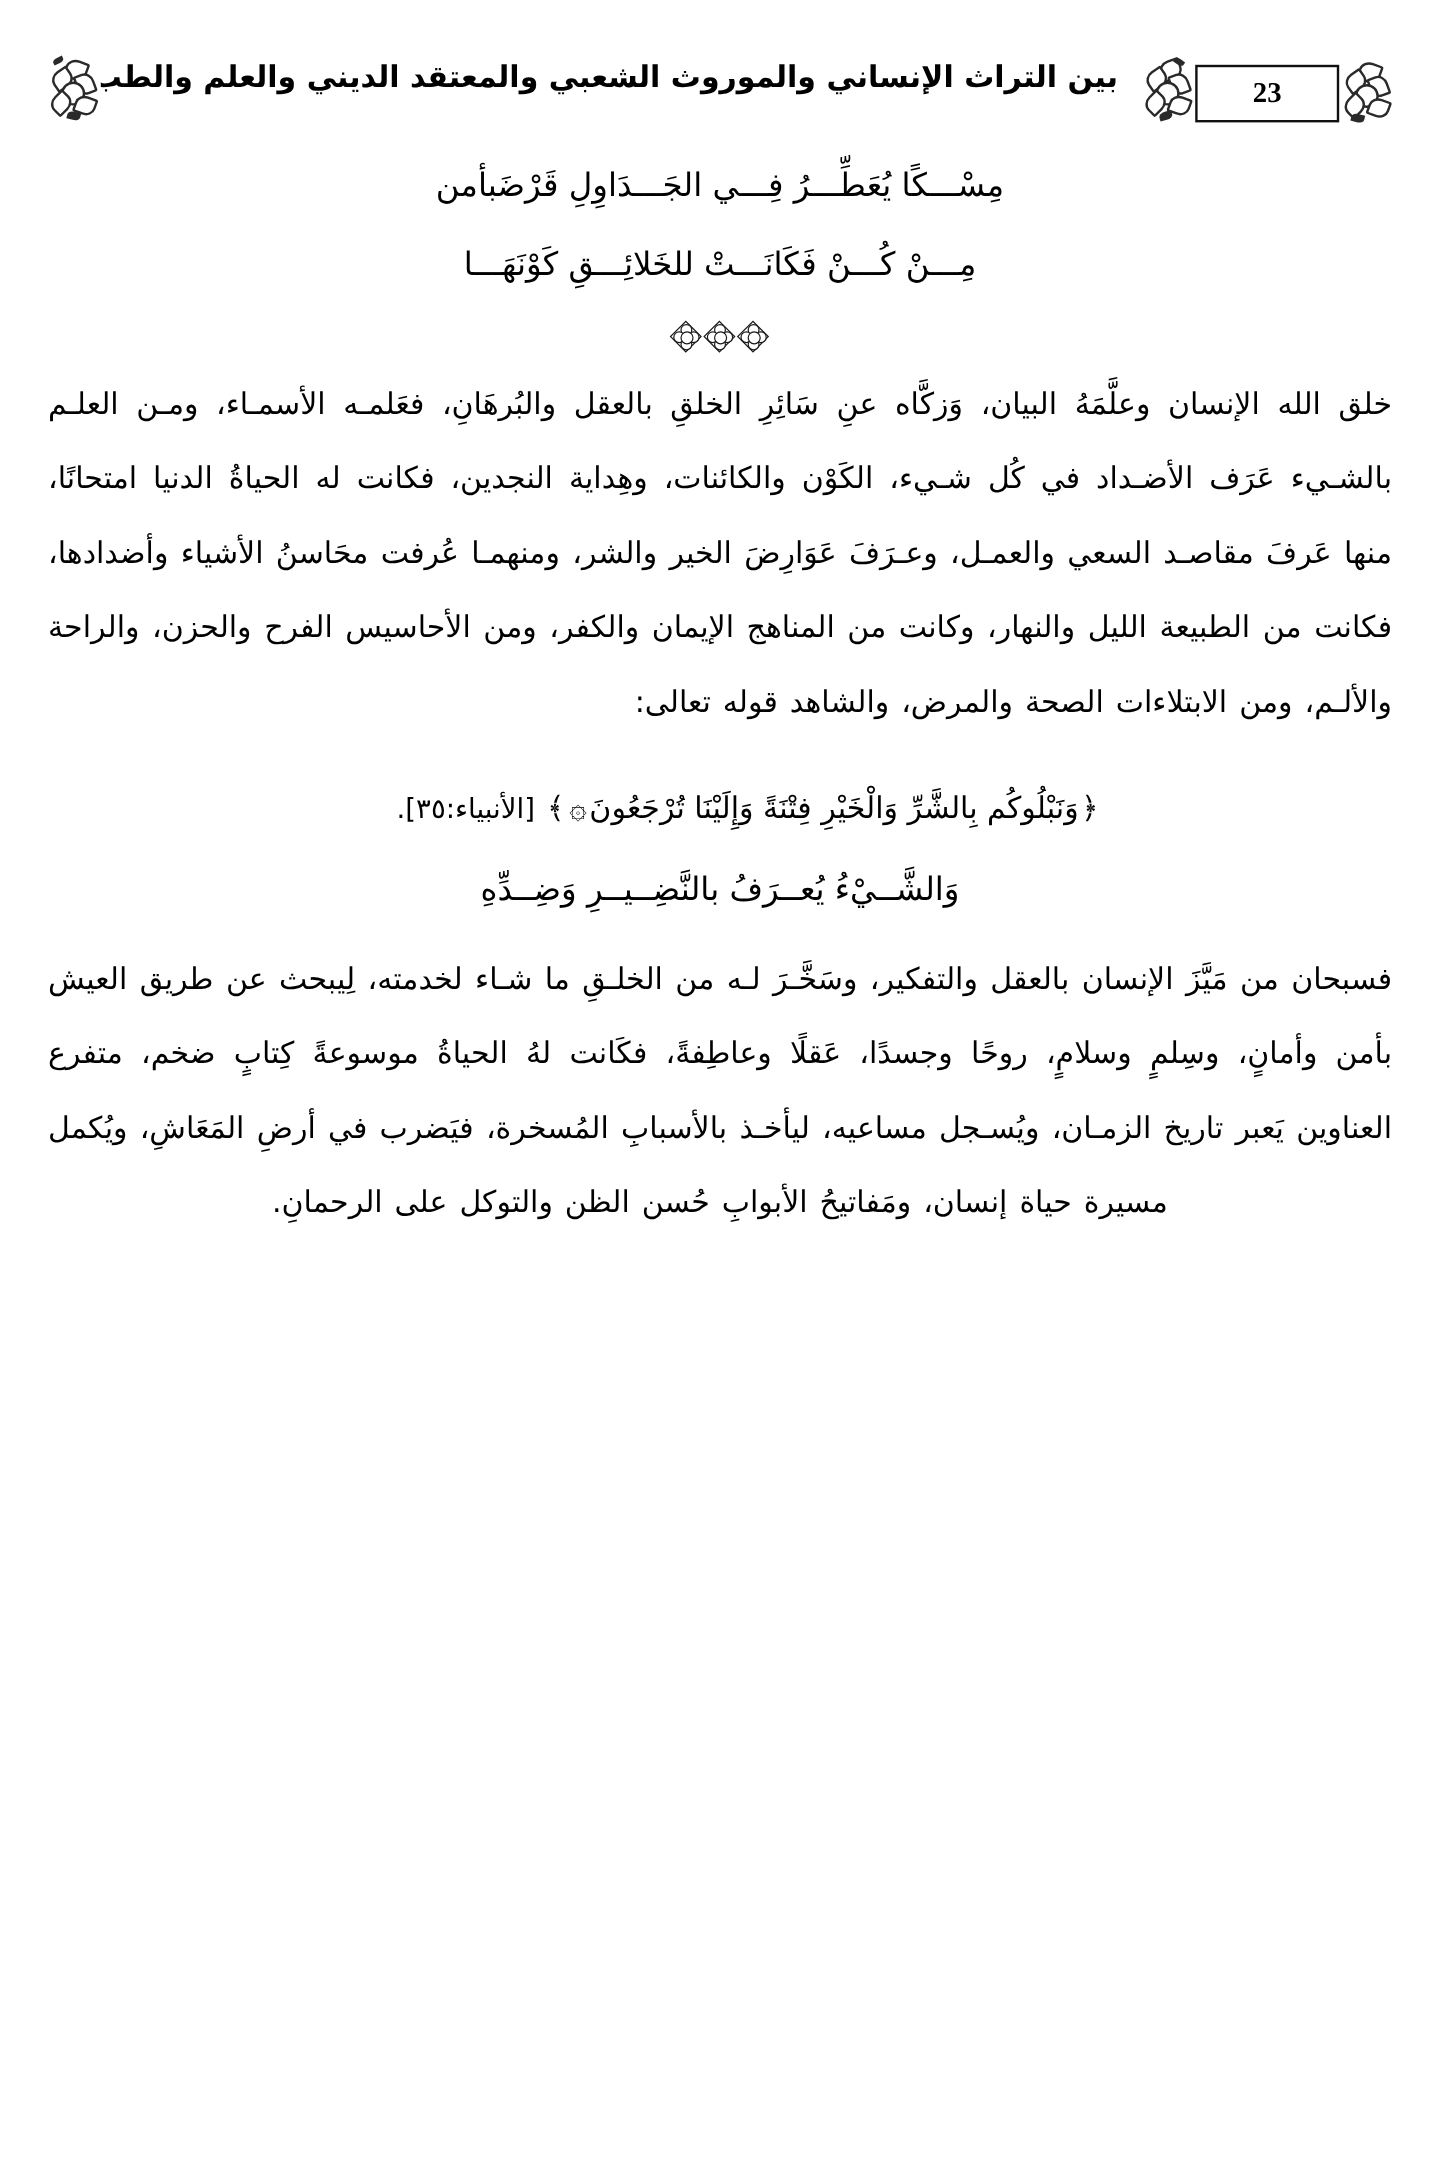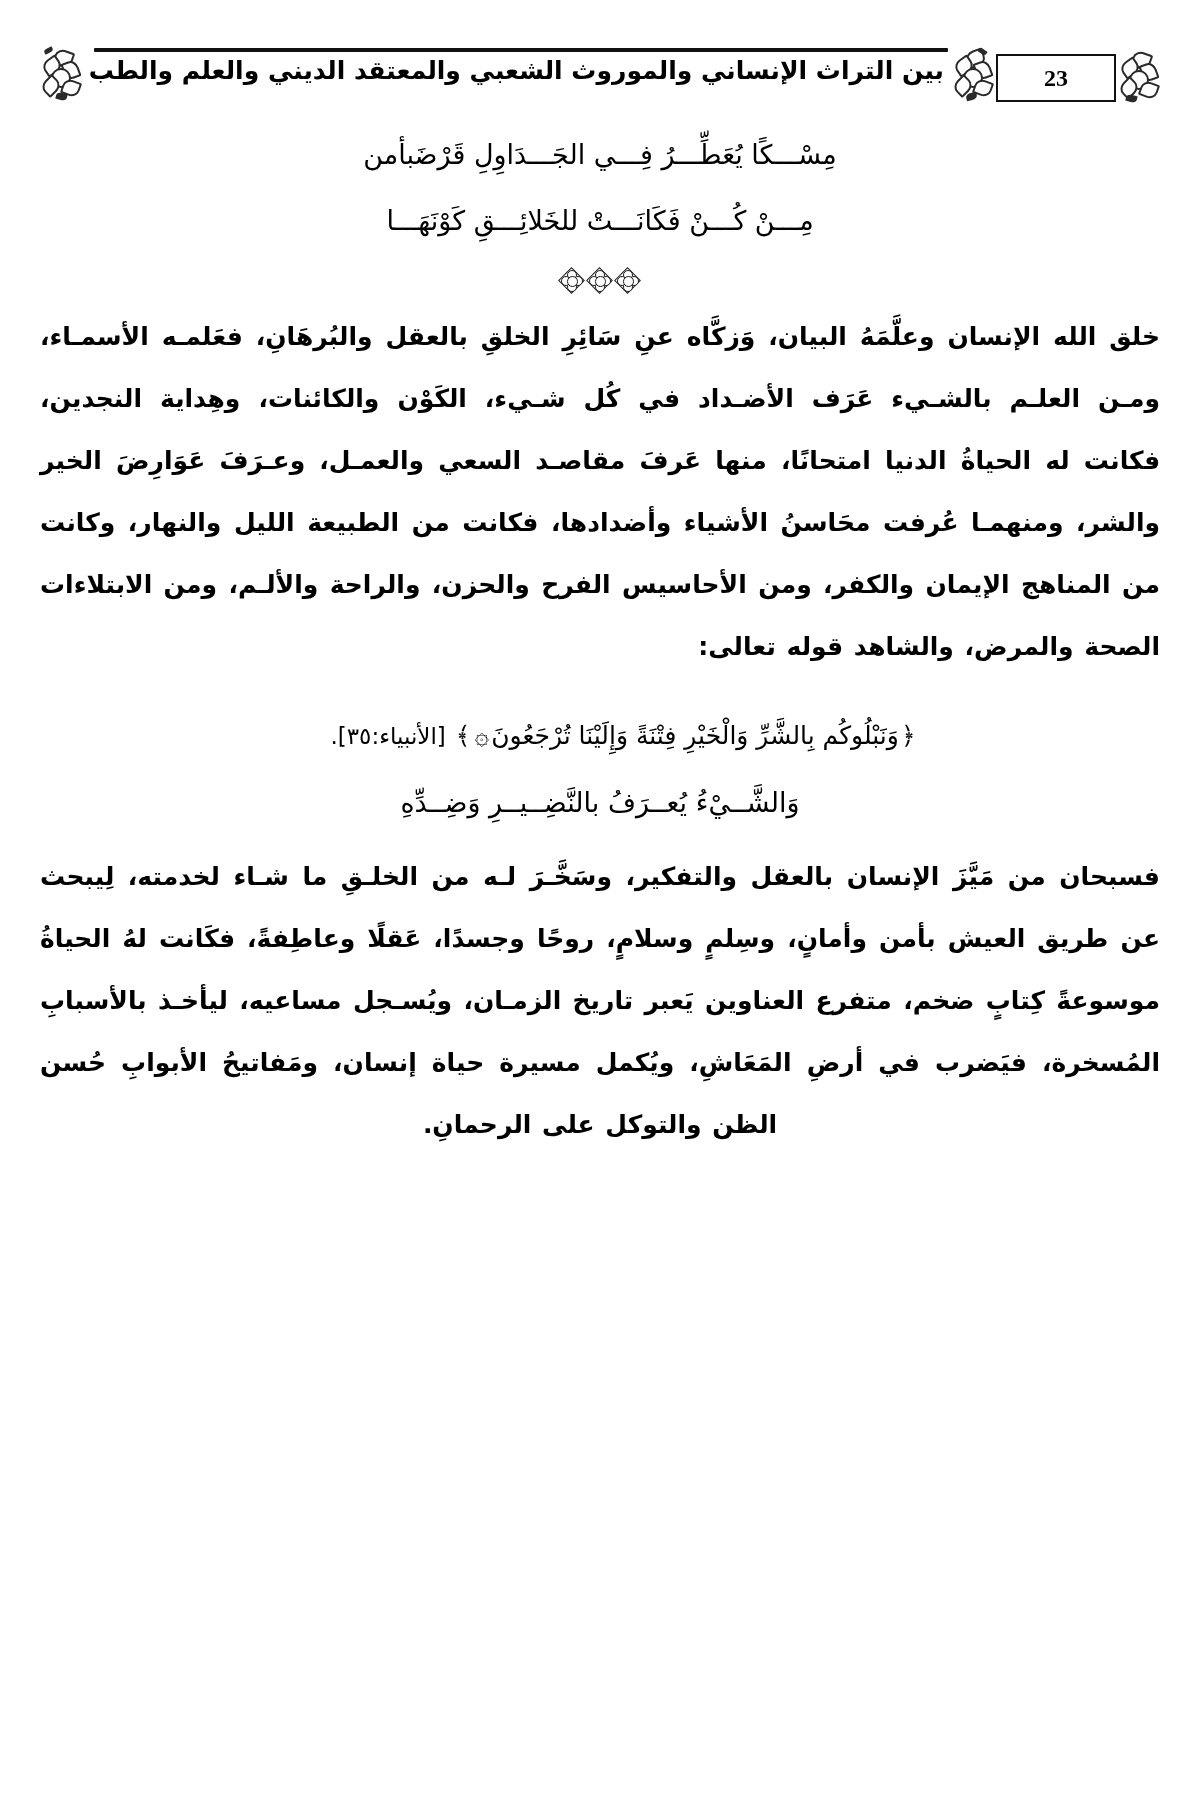--- a/index.html
+++ b/index.html
@@ -33,22 +33,22 @@
     flex-direction: row-reverse;
     align-items: flex-end;
     gap: 0;
   }
 
   .header-rule-wrap {
     flex: 1 1 auto;
     position: relative;
     height: 58px;
     display: flex;
-    flex-direction: column;
-    justify-content: flex-start;
+    flex-direction: row;
+    justify-content: space-between;
     overflow: hidden;
   }
   .header-rule {
     height: 4px;
     background: #111;
     margin-top: 2px;
     margin-right: 2px;
     margin-left: 10px;
     border-radius: 1px;
   }
@@ -179,21 +179,20 @@
   .prose {
     font-family: "DejaVu Sans", "Liberation Sans", sans-serif;
     font-size: 25px;
     line-height: 62px;
     text-align: justify;
     text-align-last: center;
     color: #000;
     margin: 0;
     padding: 0;
     word-spacing: 2px;
-    font-weight: bold;
   }
   .prose.lastline-right {
     text-align-last: right;
   }
 
   .quran-line {
     text-align: center;
     font-family: "DejaVu Sans", "Liberation Sans", sans-serif;
     font-size: 25px;
     line-height: 64px;

